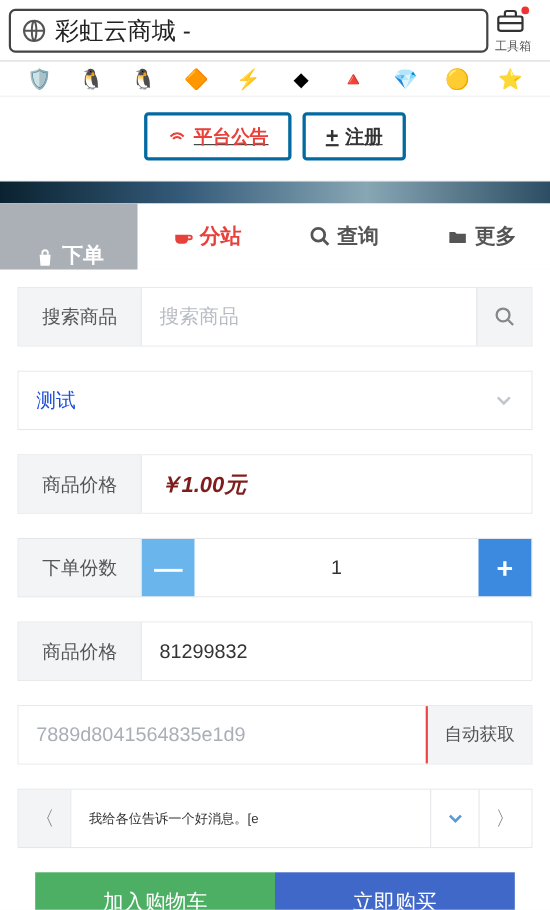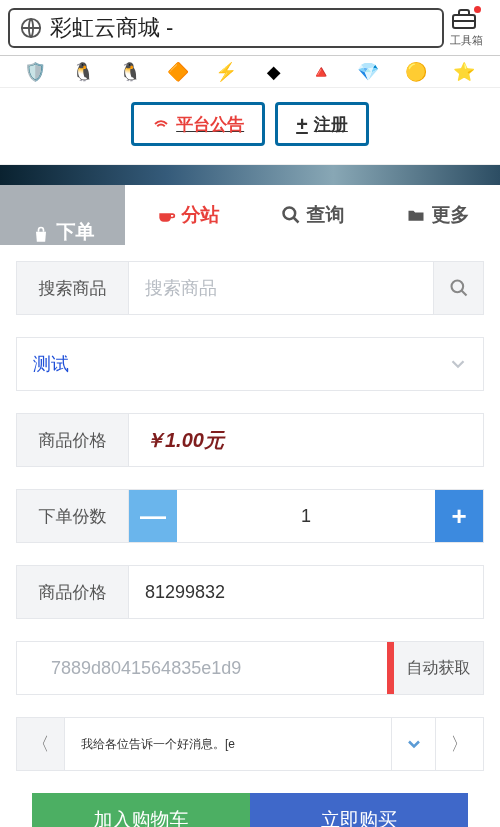--- a/index.html
+++ b/index.html
@@ -40,21 +40,21 @@
 .field input::placeholder { color:#b7bcc3; }
 .search-btn { width:50px; background:#f3f4f6; border-left:1px solid #e5e7eb; display:flex; align-items:center; justify-content:center; }
 .select-field { position:relative; color:#1d4ed8; }
 .chevron { position:absolute; right:14px; color:#b7bcc3; }
 .price-val { color:#7f1d1d; font-weight:bold; font-size:20px;font-style:italic; }
 .qty-btn { width:48px; display:flex; align-items:center; justify-content:center; color:#fff; font-size:26px; font-weight:bold; }
 .qty-minus { background:#6ab5ec; }
 .qty-plus { background:#3c8adf; }
 .qty-input { flex:1; text-align:center; }
 .qty-input input { text-align:center; }
-.auto-btn { width:96px; background:#f3f4f6; border-left:7px solid #ef4444; display:flex; align-items:center; justify-content:center; font-size:16px; color:#555; }
+.auto-btn { width:96px; background:#f3f4f6; border-left:2px solid #ef4444; display:flex; align-items:center; justify-content:center; font-size:16px; color:#555; }
 .talk-row .label { width:48px; padding:0; }
 .talk-row .ar { color:#777; font-size:18px; }
 .talk-field { font-size:12px; color:#333; }
 .talk-drop { width:44px; background:#fff; border-left:1px solid #e5e7eb; display:flex; align-items:center; justify-content:center; color:#5b9bd5; }
 .talk-right { width:48px; background:#fff; border-left:1px solid #e5e7eb; display:flex; align-items:center; justify-content:center; color:#777; font-size:18px; }
 
 
 .bottom-btns { display:flex; margin:2px 16px 0; }
 .big-btn { flex:1; height:54px; display:flex; align-items:center; justify-content:center; color:#fff; font-size:19px; }
 .btn-cart { background:#4caf63; }
@@ -199,21 +199,21 @@
 
   <div class="row">
     <div class="label">商品价格</div>
     <div class="field">
       <input type="text" value="81299832" style="">
     </div>
   </div>
 
   <div class="row">
     <div class="field" style="color:#a9afb7">
-      <input type="text" style="color: rgb(169, 175, 183); margin-left: 18px;" value="7889d8041564835e1d9">
+      <input type="text" style="color: rgb(169, 175, 183);" value="7889d8041564835e1d9">
     </div>
     <div class="auto-btn">自动获取</div>
   </div>
 
   <div class="row talk-row">
     <div class="label">
         <span class="ar">〈</span>
       </div>
     <div class="field talk-field">
       <span>我给各位告诉一个好消息。[e</span>

